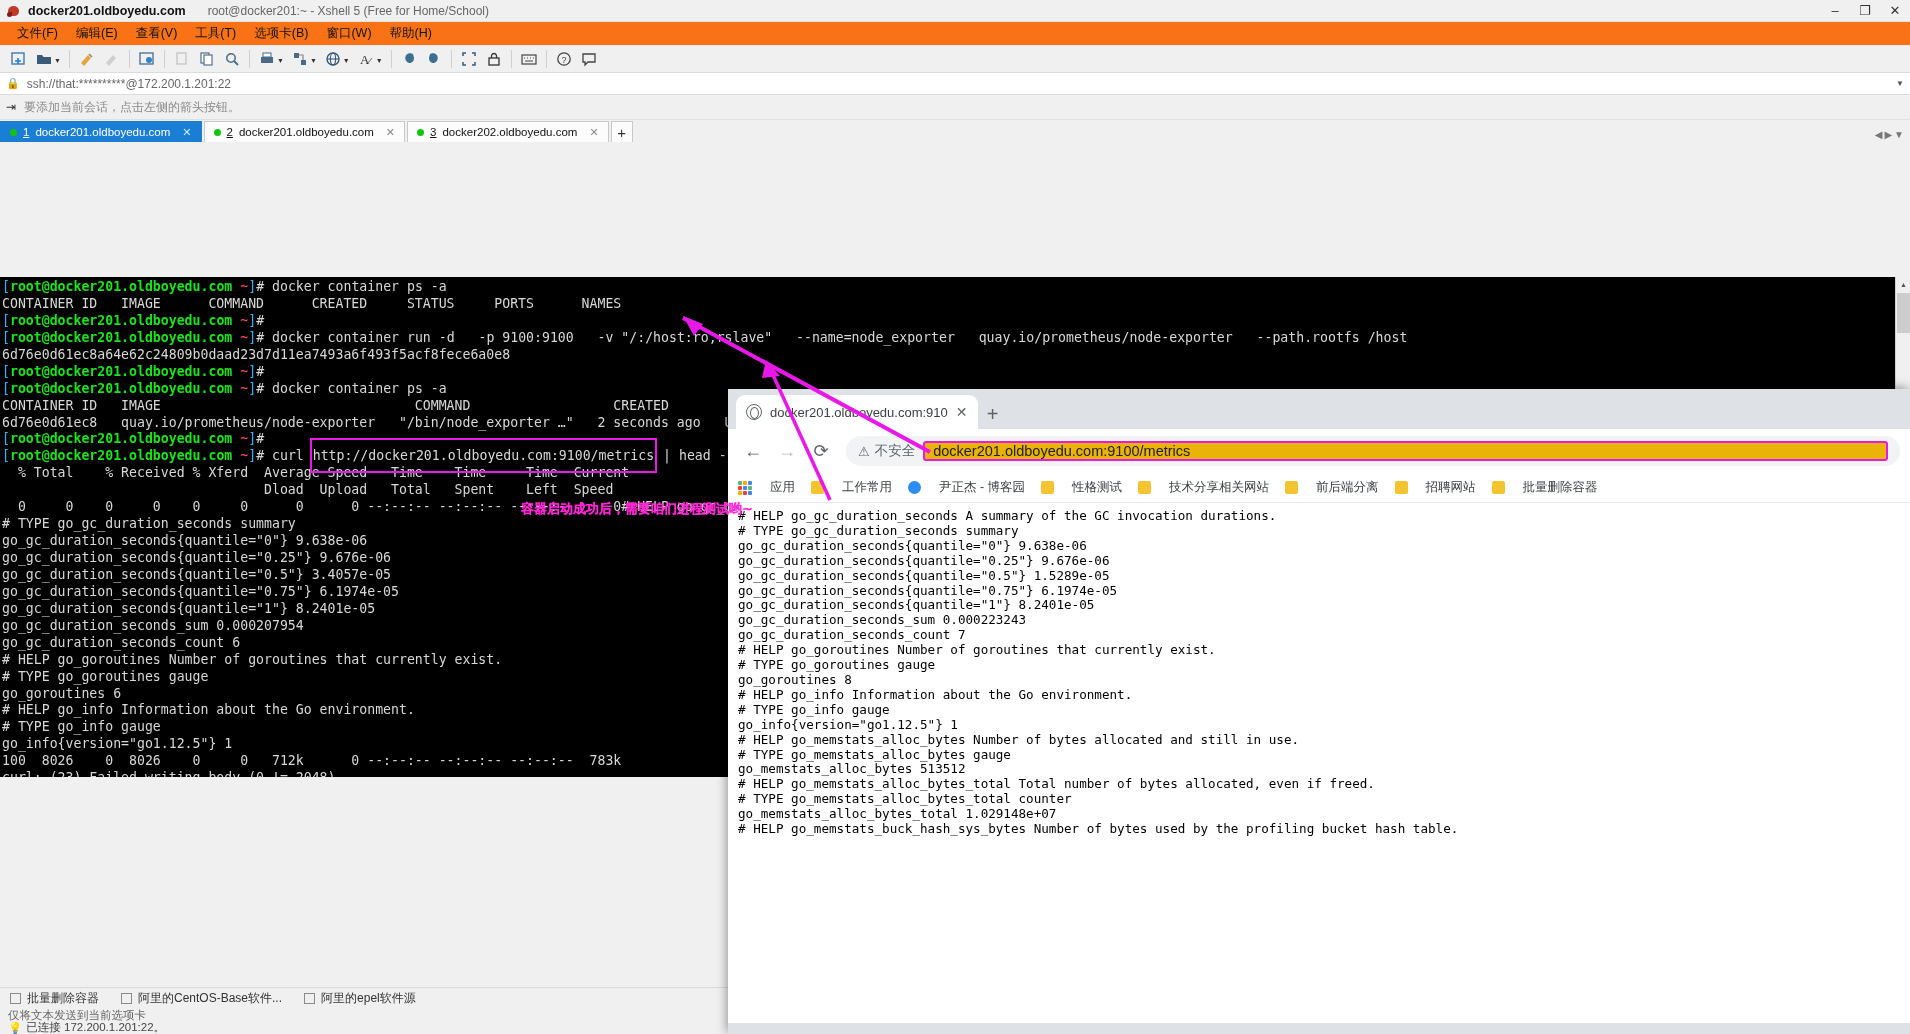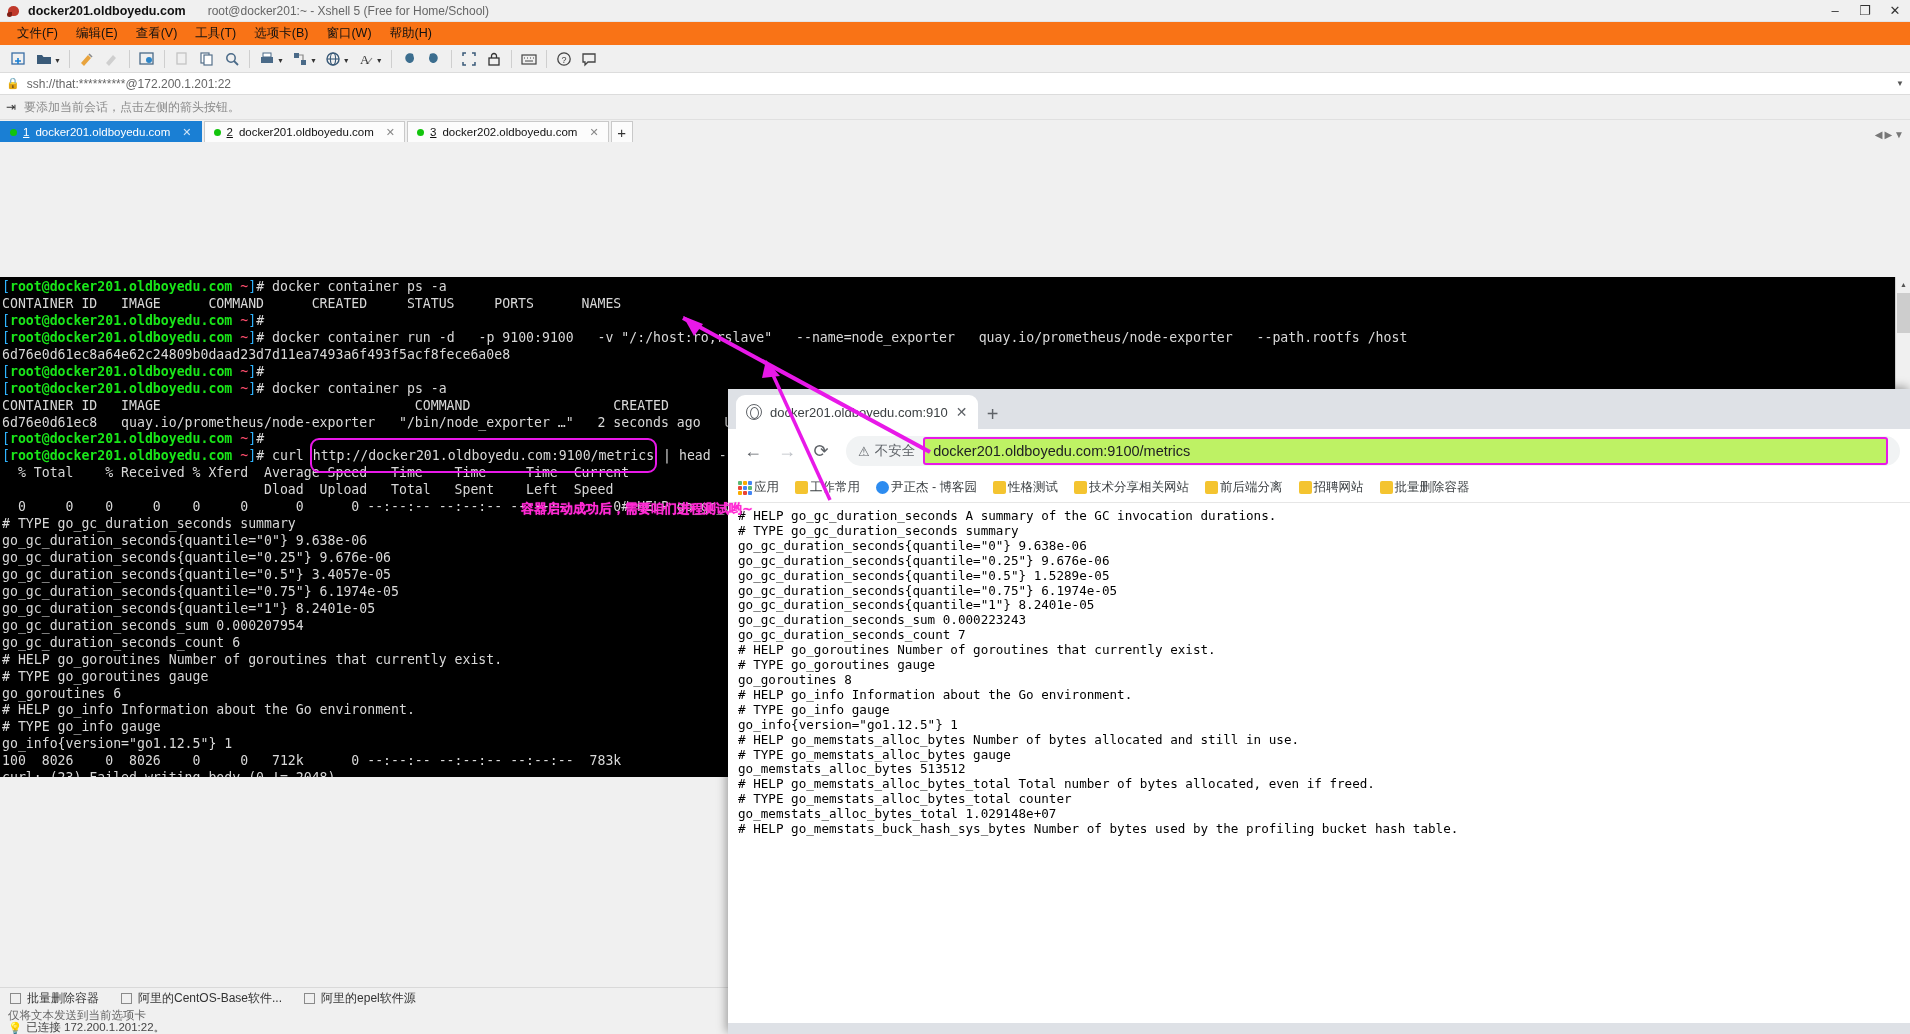--- a/index.html
+++ b/index.html
@@ -84,21 +84,21 @@
     background:#000; color:#c8c8c8;
     font-family:"DejaVu Sans Mono","Liberation Mono",monospace;
     font-size:13.2px; line-height:16.95px; padding:2px 0 0 2px;
     white-space:pre; overflow:hidden;
   }
   .xs-term .l{height:16.95px;}
   .pr-b{color:#2fb4ff;}   
   .pr-g{color:#19e619;font-weight:bold;}  
   .pr-r{color:#ff4d6d;}   
   .pr-w{color:#d8d8d8;}
-  .hl-box{outline:2px solid #e818e8; outline-offset:0px; padding:8px 1px;border-radius:7px;}
+  .hl-box{outline:2px solid #e818e8; outline-offset:0px; padding:8px 1px;}
 
   .xs-scroll{
     position:absolute;right:0;top:277px;width:15px;height:500px;background:#f0f0f0;border-left:1px solid #d0d0d0;
   }
   .xs-scroll .thumb{position:absolute;left:1px;top:0;width:13px;height:40px;background:#cdcdcd;}
   .xs-scroll .arw{position:absolute;left:0;width:15px;height:15px;display:flex;align-items:center;justify-content:center;font-size:7px;color:#555;background:#f0f0f0;}
 
   
   .xs-linkbar{
     position:absolute;left:0;bottom:25px;width:1910px;height:22px;background:#f0f0f0;
@@ -141,29 +141,29 @@
   .cr-toolbar{height:44px;background:#fff;display:flex;align-items:center;padding:0 10px;gap:4px;}
   .cr-navbtn{width:30px;height:30px;display:flex;align-items:center;justify-content:center;color:#5f6368;font-size:18px;}
   .cr-navbtn.dim{color:#bdc1c6;}
   .cr-omnibox{
     flex:1;height:30px;background:#f1f3f4;border-radius:16px;display:flex;align-items:center;
     padding:0 12px;gap:8px;font-size:14px;color:#202124;margin-left:6px;
   }
   .cr-notsecure{display:flex;align-items:center;gap:5px;color:#5f6368;font-size:13.5px;flex:0 0 auto;}
   .cr-warn{font-size:13px;}
   .cr-urlbox{
-    flex:1;border:2.5px solid #e818e8;border-radius:3px;padding:2px 8px;height:28px;
-    display:flex;align-items:center;background:#bef264;font-size:14.5px;color:#202124;
+    flex:1;border:2.5px solid #e818e8;border-radius:3px;padding:2px 8px;height:20px;
+    display:flex;align-items:center;background:#eab308;font-size:14.5px;color:#202124;
   }
 
   .cr-bookmarks{
     height:30px;background:#fff;display:flex;align-items:center;gap:16px;padding:0 10px;
     font-size:12.5px;color:#3c4043;border-bottom:1px solid #e6e6e6;overflow:hidden;
   }
-  .bm{display:flex;align-items:center;gap:2px;white-space:nowrap;justify-content:space-between;}
+  .bm{display:flex;align-items:center;gap:18px;white-space:nowrap;justify-content:space-between;}
   .bm .fav{width:13px;height:13px;border-radius:2px;flex:0 0 auto;}
   .bm .grid{width:14px;height:14px;display:grid;grid-template-columns:repeat(3,1fr);gap:1px;}
   .bm .grid i{background:#5bb974;border-radius:1px;}
   .bm .grid i:nth-child(2){background:#f9ab00;}
   .bm .grid i:nth-child(3){background:#4285f4;}
   .bm .grid i:nth-child(4){background:#ea4335;}
   .bm .grid i:nth-child(5){background:#4285f4;}
   .bm .grid i:nth-child(6){background:#5bb974;}
   .bm .grid i:nth-child(7){background:#f9ab00;}
   .bm .grid i:nth-child(8){background:#ea4335;}

